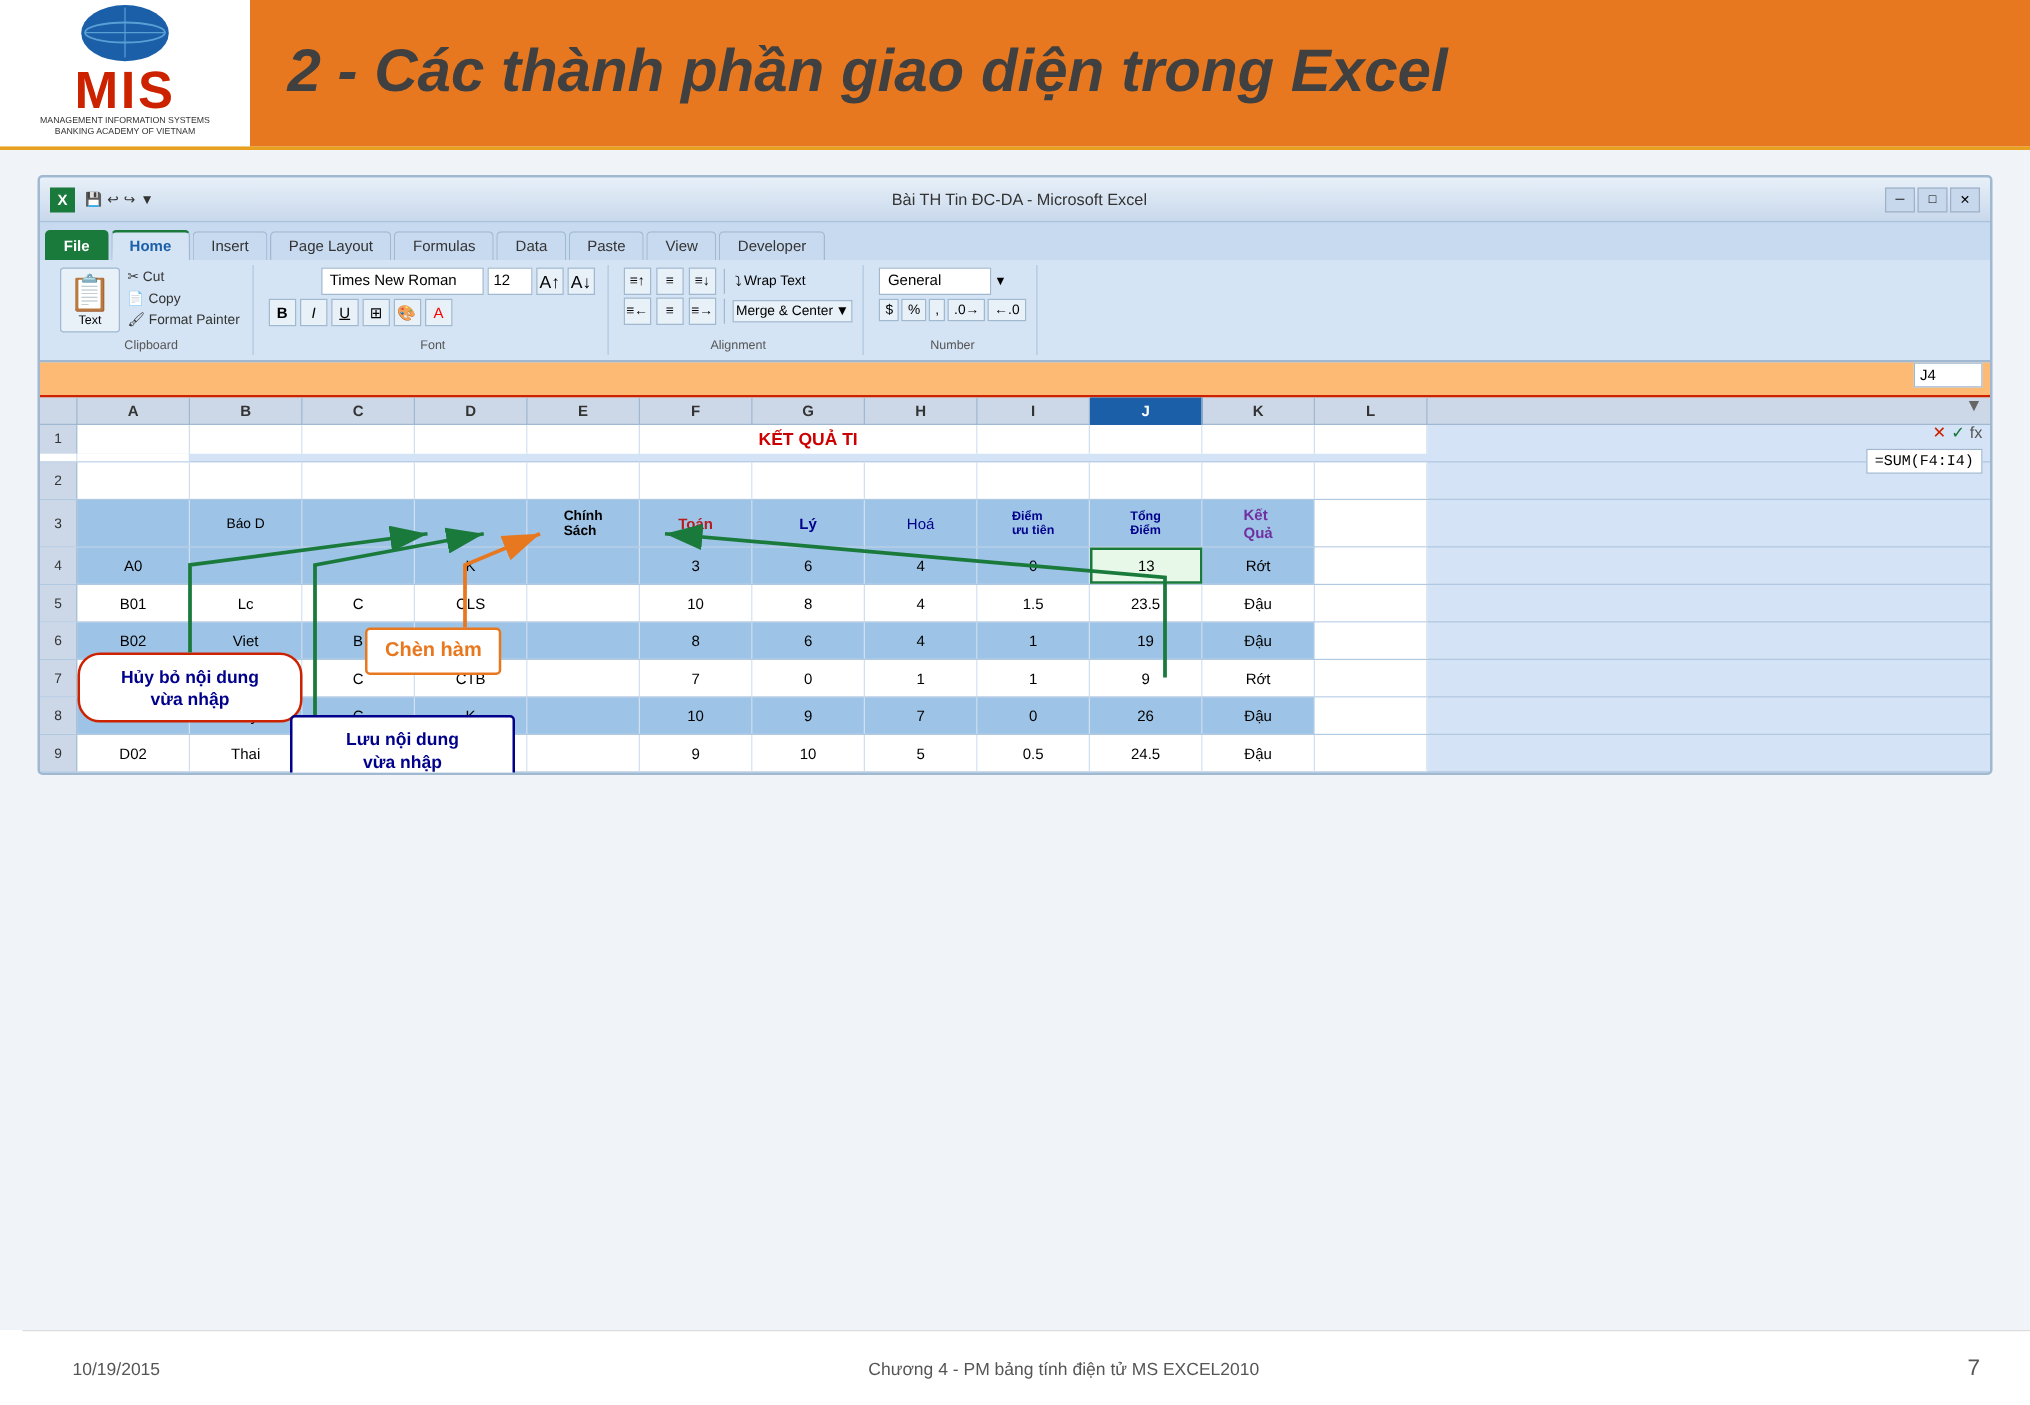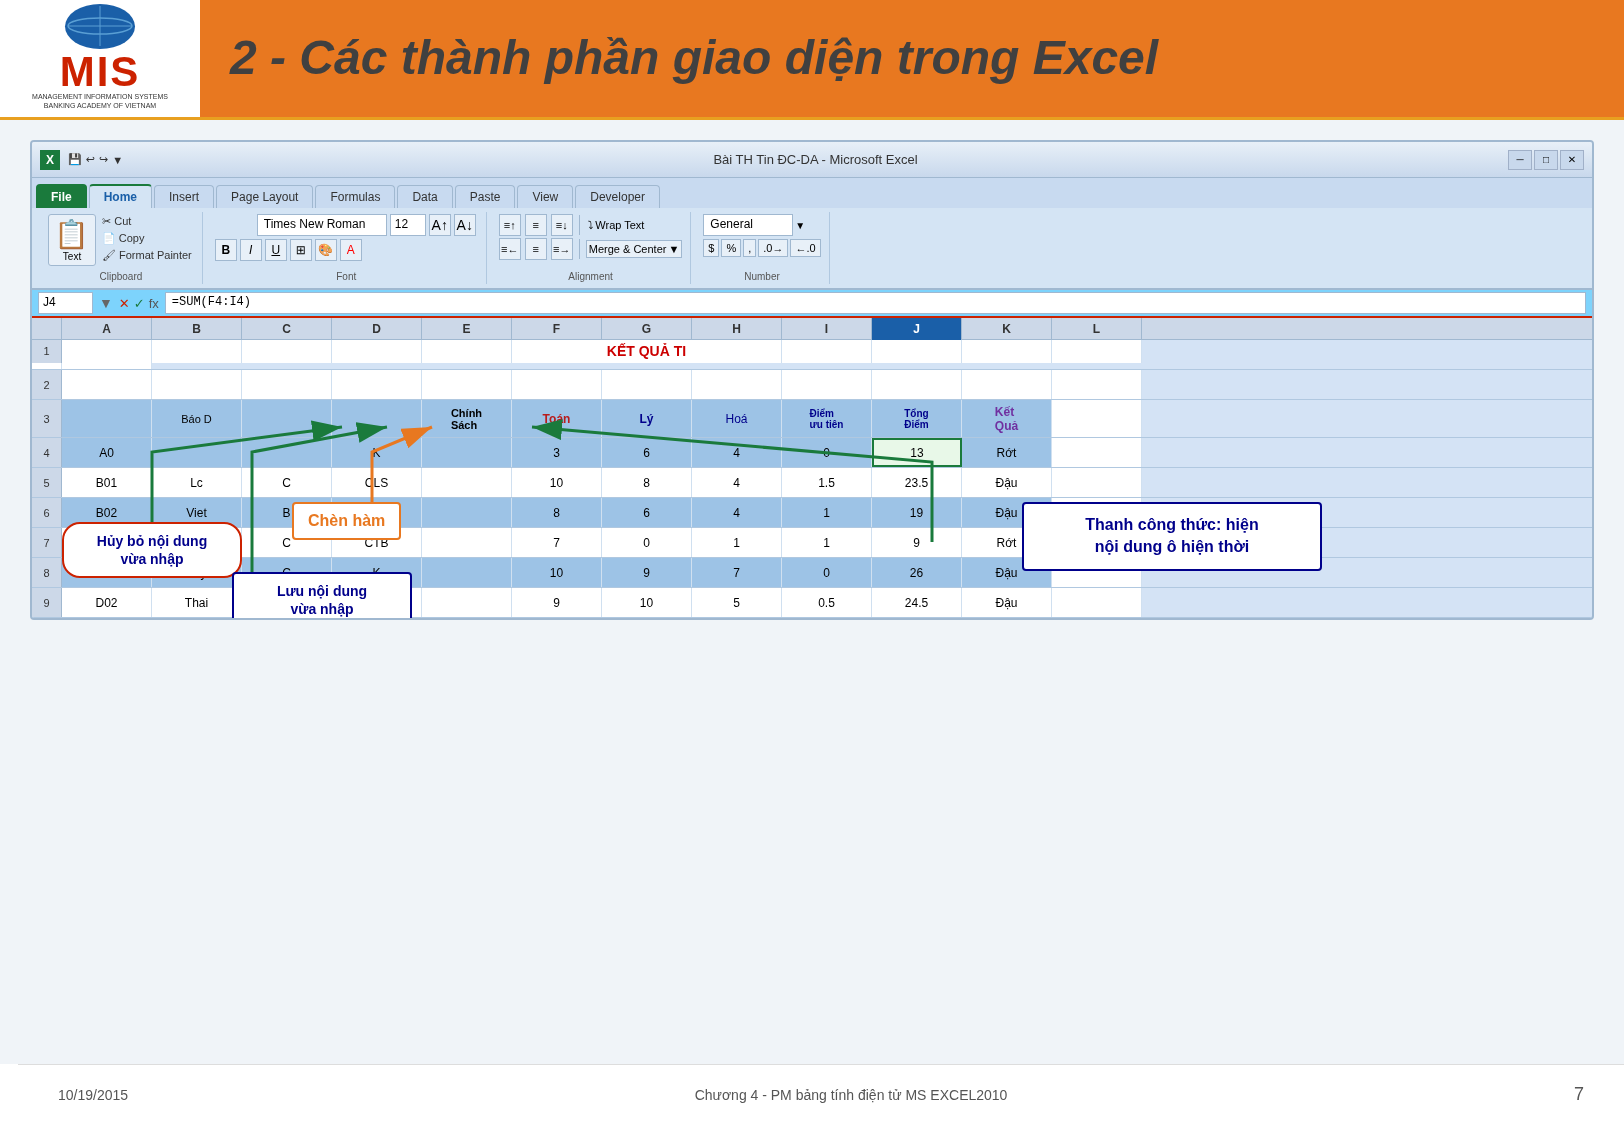--- a/index.html
+++ b/index.html
@@ -325,27 +325,28 @@
       font-size: 11px;
       background: #e8f0f8;
       border: 1px solid #a0b8d0;
       padding: 2px 6px;
       cursor: pointer;
       white-space: nowrap;
     }
 
     
     .formula-bar {
-      background: #7dd3fc;
+      background: #fdba74;
       border-bottom: 2px solid #cc2200;
       height: 28px;
       display: flex;
-      align-items: center;
+      align-items: flex-end;
       padding: 0 6px;
       gap: 6px;
+      flex-direction: column;
     }
     .cell-ref-box {
       background: #fff;
       border: 1px solid #a0b8d0;
       width: 55px;
       height: 22px;
       font-size: 12px;
       padding: 2px 4px;
     }
     .formula-sep {
@@ -840,23 +841,20 @@
     </div>
 
     <div class="chen-ham" style="left:260px; top:360px;">
       Chèn hàm
     </div>
 
     <div class="luu-noi" style="left:200px; top:430px; width:180px;">
       Lưu nội dung<br>vừa nhập
     </div>
 
-    <div class="thanh-cong" style="right:270px; top:360px; width:300px;">
-      Thanh công thức: hiện<br>nội dung ô hiện thời
-    </div>
 
     <svg class="arrows-svg" width="1580" height="780" style="position:absolute;top:0;left:0;pointer-events:none;">
 
       <defs>
         <marker id="arrowhead-green" markerWidth="10" markerHeight="7" refX="10" refY="3.5" orient="auto">
           <polygon points="0 0, 10 3.5, 0 7" fill="#1a7a3c"></polygon>
         </marker>
         <marker id="arrowhead-orange" markerWidth="10" markerHeight="7" refX="10" refY="3.5" orient="auto">
           <polygon points="0 0, 10 3.5, 0 7" fill="#e87820"></polygon>
         </marker>

